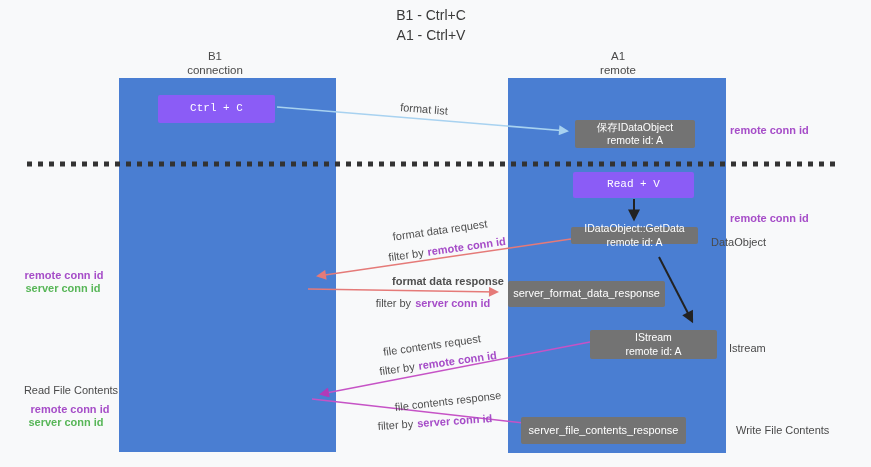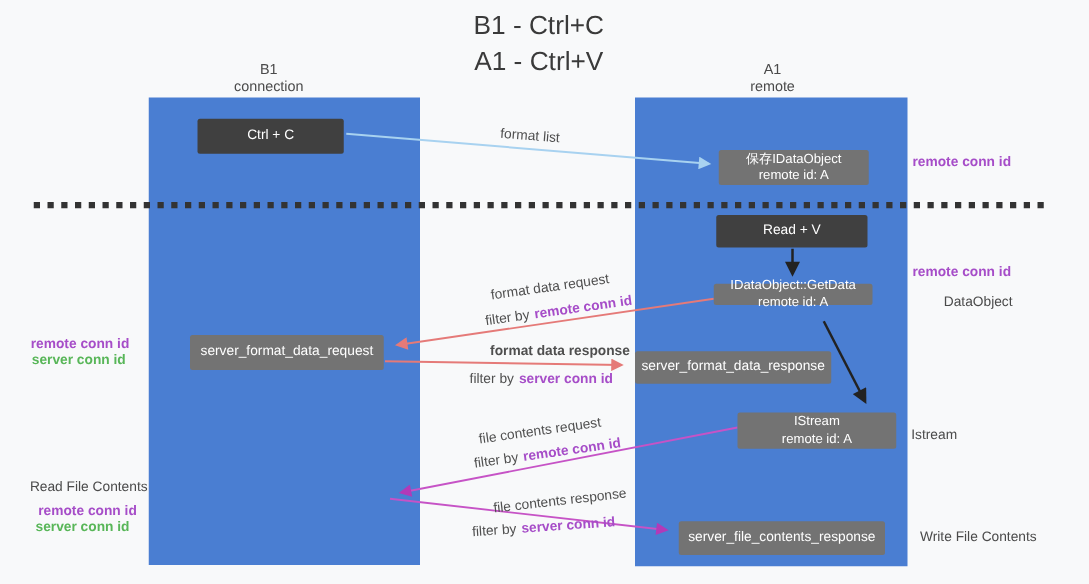--- a/index.html
+++ b/index.html
@@ -12,36 +12,36 @@
   #col-right { left:508px; top:78px; width:218px; height:375px; }
 
   .overlay { position:absolute; left:0; top:0; width:871px; height:467px; z-index:2; pointer-events:none; }
 
   .node {
     position:absolute; z-index:3; display:flex; flex-direction:column;
     align-items:center; justify-content:center; color:#fff; text-align:center;
     font-size:11px; line-height:1.25; border-radius:2px;
   }
   .node.small { font-size:10.5px; }
-  .green  { background:#404040; }
+  .green  { background:#8b5cf6;font-family:Liberation Mono, monospace; }
   .orange { background:#737373; }
 
   #box-ctrl-c   { left:158px; top:95px;  width:117px; height:28px; }
   #box-save-ido { left:575px; top:120px; width:120px; height:28px; }
   #box-ctrl-v   { left:573px; top:172px; width:121px; height:26px; }
   #box-getdata  { left:571px; top:227px; width:127px; height:17px; }
   #box-sfdreq   { left:152px; top:268px; width:155px; height:28px; }
   #box-sfdresp  { left:508px; top:281px; width:157px; height:26px; }
   #box-istream  { left:590px; top:330px; width:127px; height:29px; }
   #box-sfcreq   { left:150px; top:383px; width:160px; height:27px; }
-  #box-sfcresp  { left:543px; top:417px; width:165px; height:27px; }
+  #box-sfcresp  { left:521px; top:417px; width:165px; height:27px; }
 
   .title {
     position:absolute; left:431px; top:6px; transform:translateX(-50%); z-index:4;
-    text-align:center; font-size:21px; color:#3a3a3a; line-height:1.4; white-space:nowrap;
+    text-align:center; font-size:14px; color:#3a3a3a; line-height:1.4; white-space:nowrap;
   }
   .hdr {
     position:absolute; transform:translateX(-50%); z-index:4; text-align:center;
     font-size:11.5px; color:#4a4a4a; line-height:1.2; white-space:nowrap;
   }
   #hdr-left  { left:215px; top:50px; }
   #hdr-right { left:618px; top:50px; }
 
   .flow-label {
     position:absolute; z-index:4; white-space:nowrap; font-size:11px; color:#4f4f4f;
@@ -107,23 +107,20 @@
     <span>保存IDataObject</span>
     <span>remote id: A</span>
   </div>
   <div class="node green" id="box-ctrl-v">
     <span>Read + V</span>
   </div>
   <div class="node orange small" id="box-getdata">
     <span>IDataObject::GetData</span>
     <span>remote id: A</span>
   </div>
-  <div class="node orange" id="box-sfdreq">
-    <span>server_format_data_request</span>
-  </div>
   <div class="node orange" id="box-sfdresp">
     <span>server_format_data_response</span>
   </div>
   <div class="node orange small" id="box-istream">
     <span>IStream</span>
     <span>remote id: A</span>
   </div>
   <div class="node orange" id="box-sfcresp">
     <span>server_file_contents_response</span>
   </div>
@@ -145,21 +142,21 @@
     <span>filter by</span><span class="purple fv">remote conn id</span>
   </div>
 
   <div class="flow-label" style="left:448px; top:401px; --r:-6.5deg;">file contents response</div>
   <div class="flow-label" style="left:435px; top:422px; --r:-4deg;">
     <span>filter by</span><span class="purple fv">server conn id</span>
   </div>
 
   <div class="side-label purple" style="left:730px; top:124px;">remote conn id</div>
   <div class="side-label purple" style="left:730px; top:212px;">remote conn id</div>
-  <div class="side-label" style="left:731px; top:236px;padding-left:24px;">DataObject</div>
+  <div class="side-label" style="left:687px; top:236px;padding-left:24px;">DataObject</div>
   <div class="side-label" style="left:729px; top:342px;">Istream</div>
   <div class="side-label" style="left:736px; top:424px;">Write File Contents</div>
 
   <div class="side-label ctr purple" style="left:64px; top:275px;">remote conn id</div>
   <div class="side-label ctr greenlbl" style="left:63px; top:288px;">server conn id</div>
   <div class="side-label ctr" style="left:71px; top:390px;">Read File Contents</div>
   <div class="side-label ctr purple" style="left:70px; top:409px;">remote conn id</div>
   <div class="side-label ctr greenlbl" style="left:66px; top:422px;">server conn id</div>
 
 </div>

